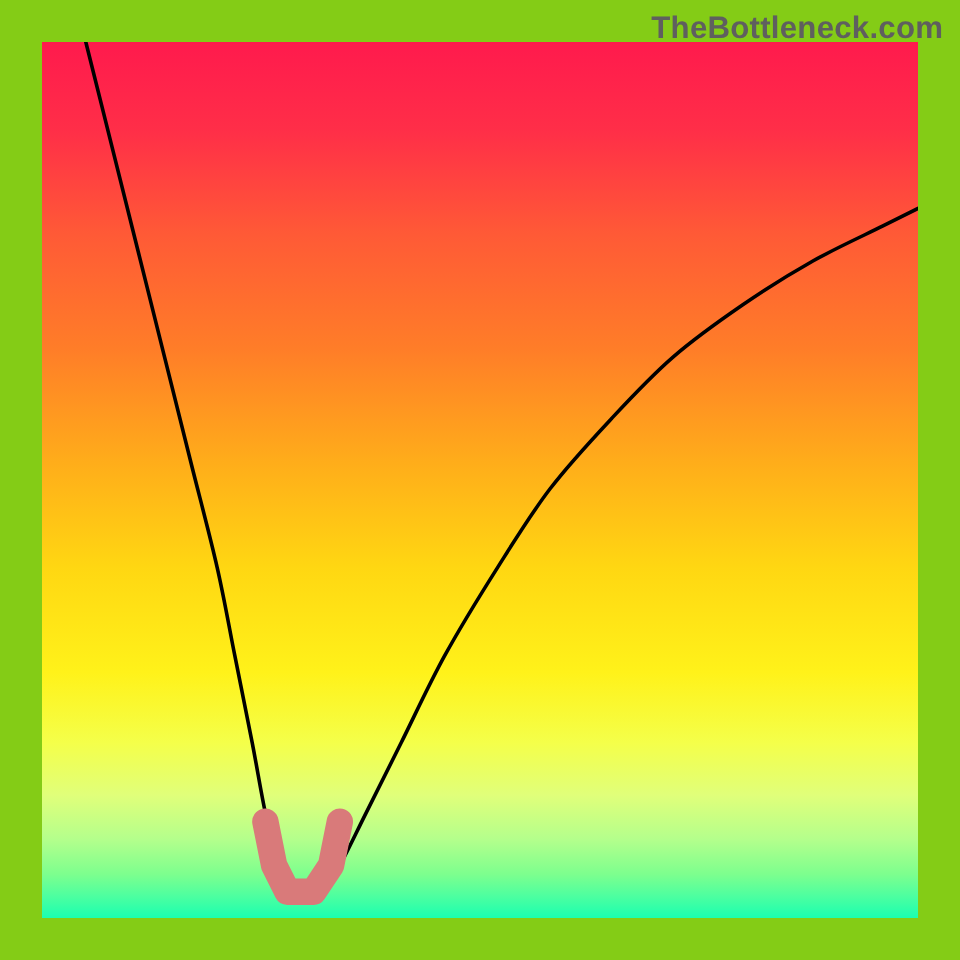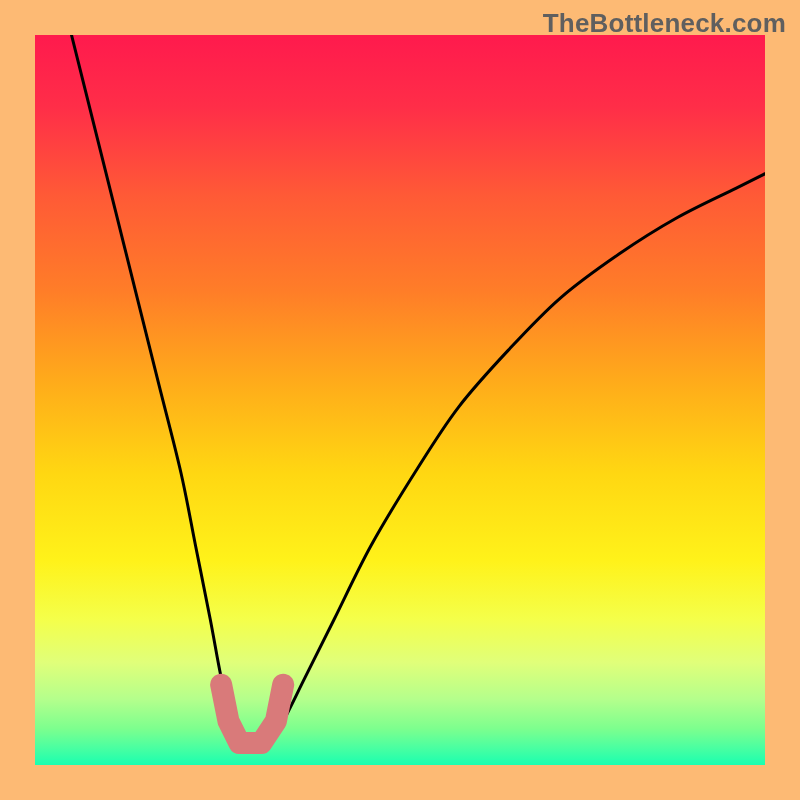--- a/index.html
+++ b/index.html
@@ -9,21 +9,21 @@
     height: 800px;
     background: #000;
     overflow: hidden;
   }
   .frame {
     position: absolute;
     left: 0;
     top: 0;
     width: 800px;
     height: 800px;
-    background: #fdba74;
+    background: #84cc16;
   }
   .plot-area {
     position: absolute;
     left: 35px;
     top: 35px;
     width: 730px;
     height: 730px;
   }
   .watermark {
     position: absolute;

